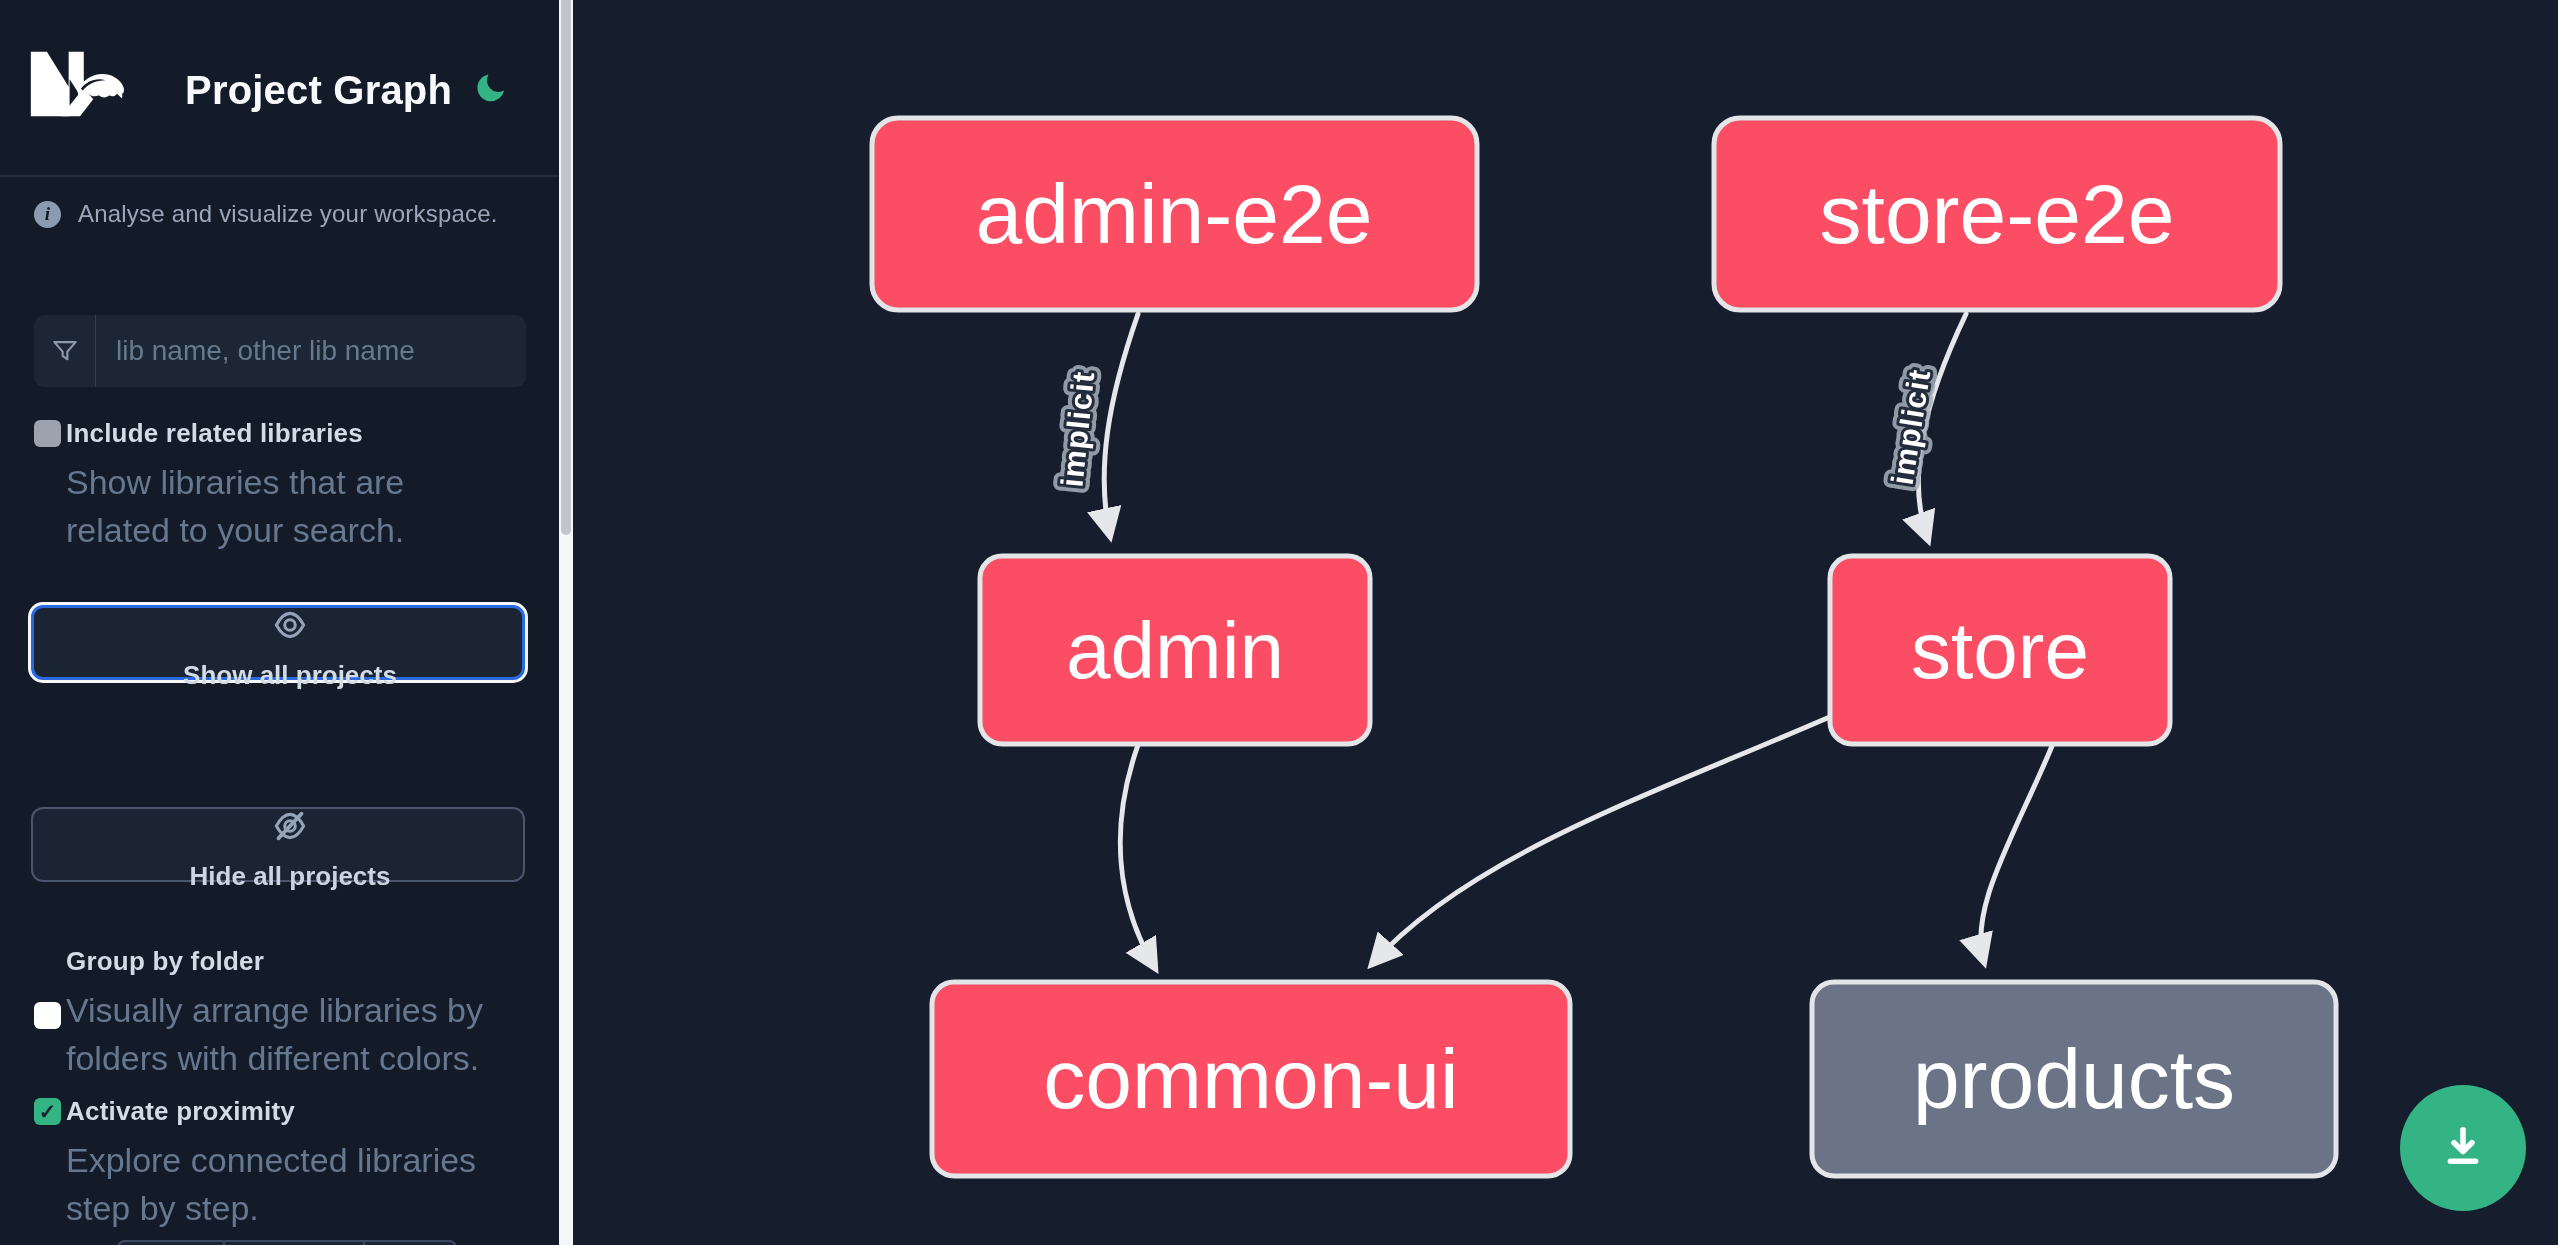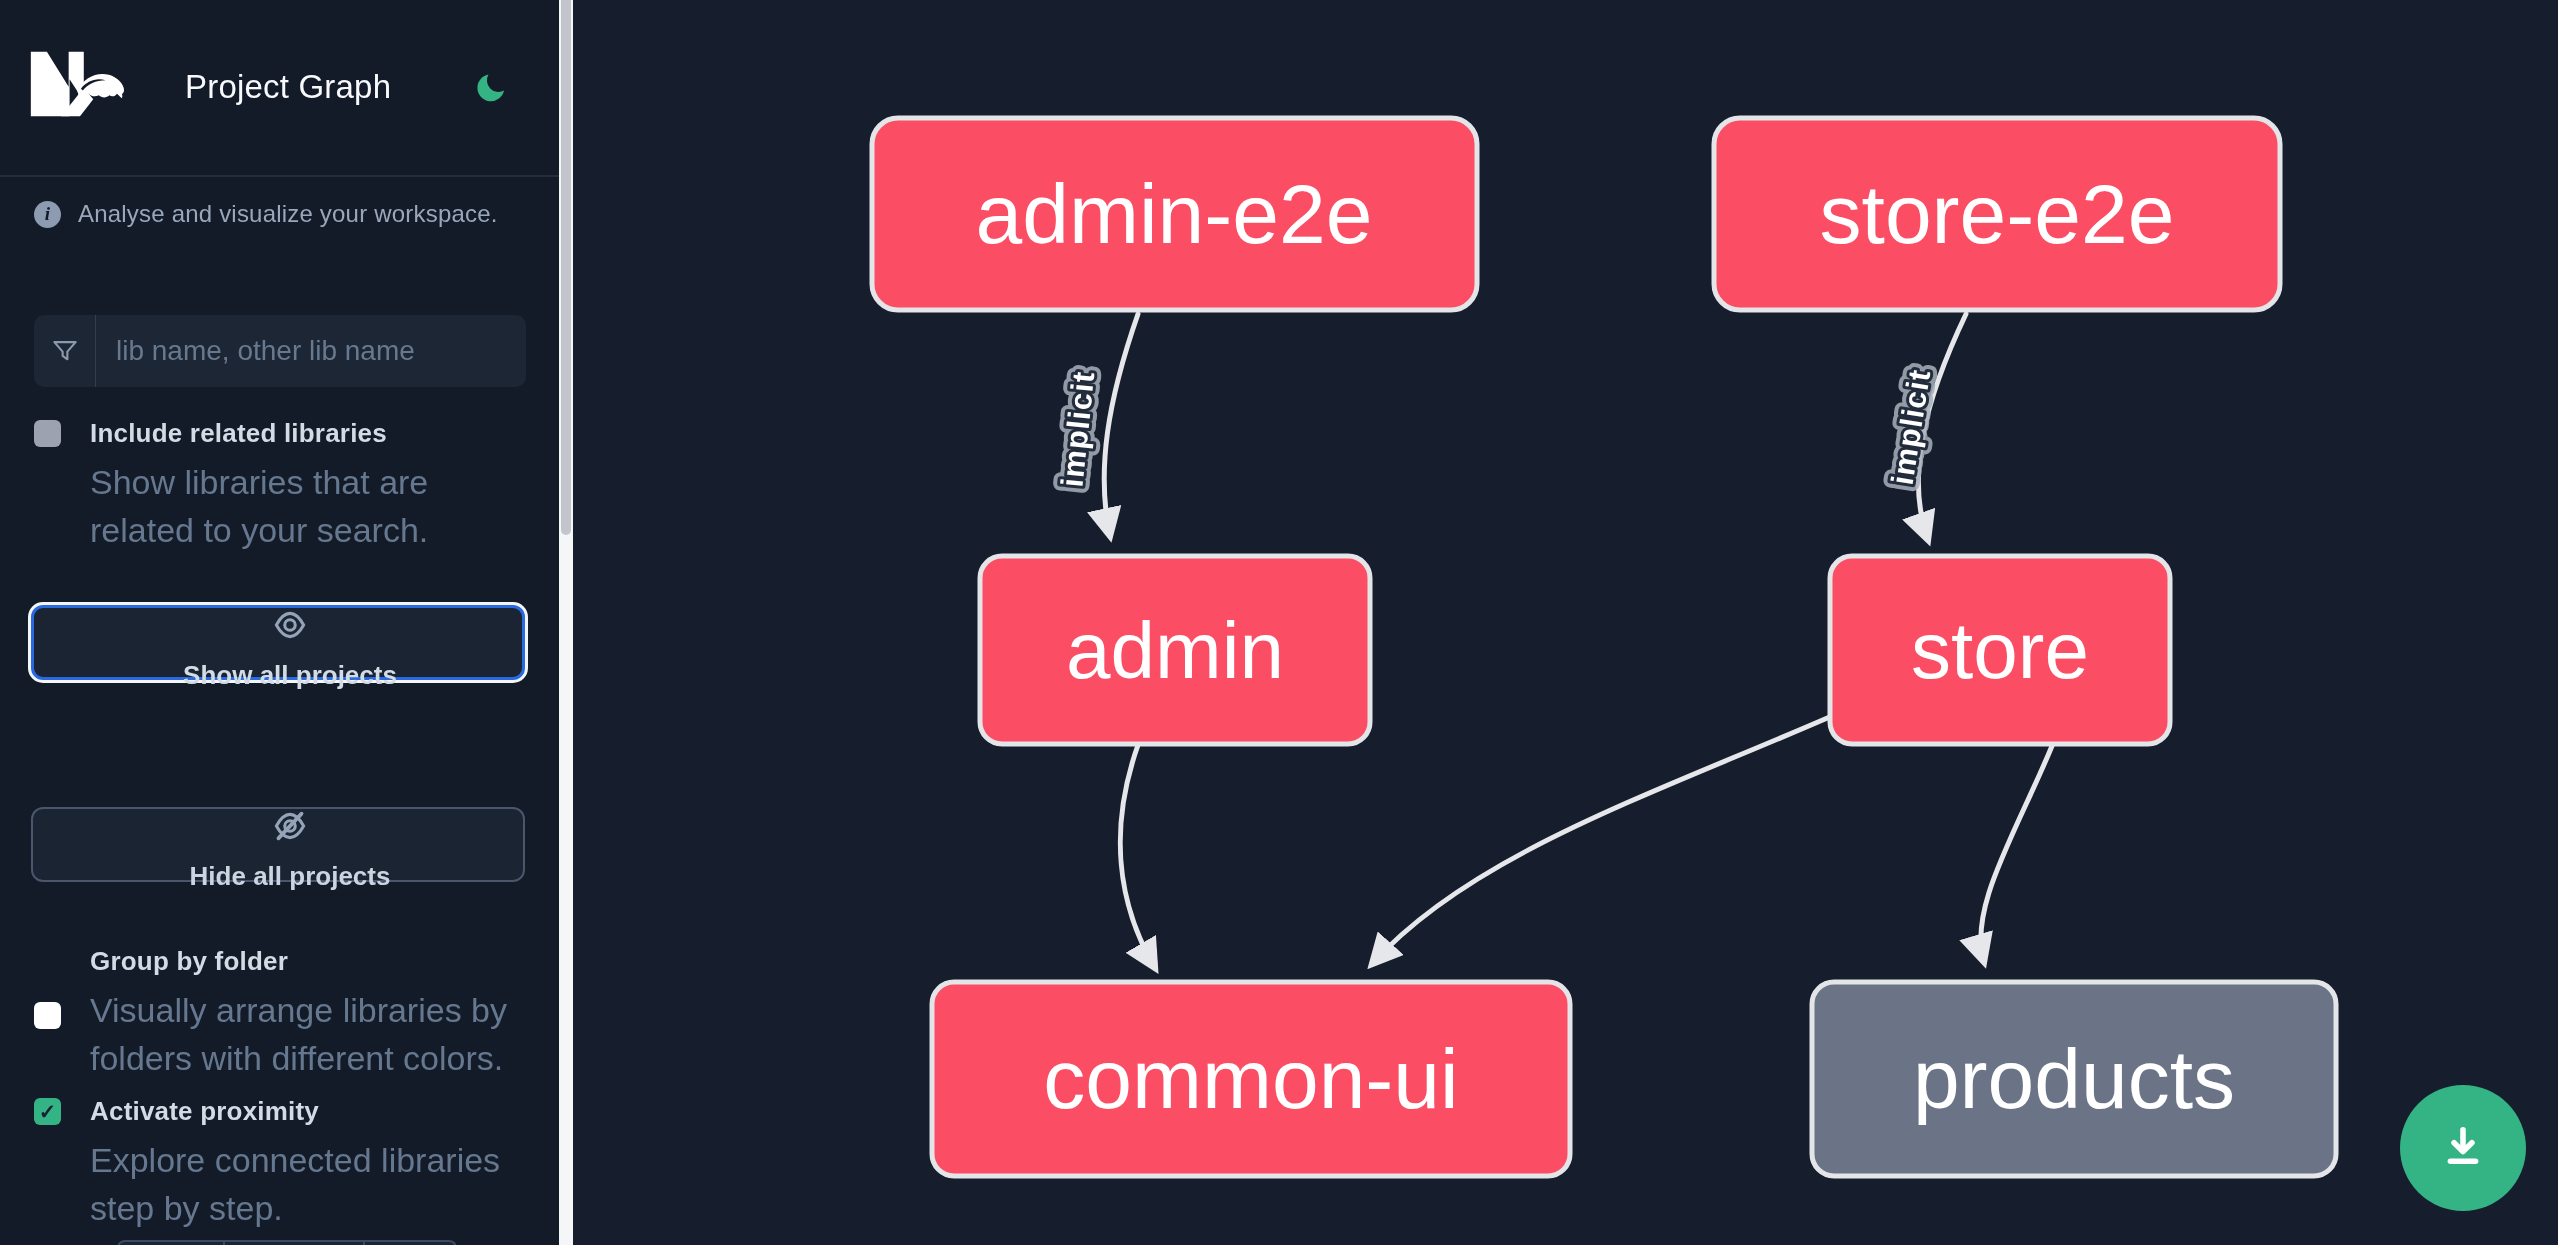--- a/index.html
+++ b/index.html
@@ -8,21 +8,21 @@
     position:relative; width:2558px; height:1245px; overflow:hidden;
     font-family:"Liberation Sans", sans-serif; background:#161d2c;
   }
   
   .sidebar {
     position:absolute; left:0; top:0; width:559px; height:1245px;
     background:#131a28;
   }
   .brand-logo { position:absolute; left:28px; top:48px; width:104px; height:72px; }
   .app-title {
-    position:absolute; left:185px; top:68px; font-size:33px; font-weight:400;
+    position:absolute; left:185px; top:68px; font-size:40px; font-weight:700;
     color:#f7f9fc; letter-spacing:.2px;
   }
   .moon-btn { position:absolute; left:474px; top:70px; width:36px; height:36px;
     background:none; border:none; cursor:pointer; }
   .divider { position:absolute; left:0; top:175px; width:559px; height:2px; background:#232d3f; }
   .tagline-row { position:absolute; left:34px; top:200px; display:flex; align-items:center; gap:17px; }
   .info-icon {
     width:27px; height:27px; border-radius:50%; background:#8d9bb0; color:#131a28;
     font:italic 700 19px "Liberation Serif", serif; display:flex; align-items:center; justify-content:center;
     flex:0 0 auto;
@@ -36,21 +36,21 @@
   .search-icon-cell {
     width:62px; display:flex; align-items:center; justify-content:center;
     border-right:1px solid #323e52; flex:0 0 auto;
   }
   .search-input {
     flex:1; background:transparent; border:none; outline:none;
     font-family:"Liberation Sans", sans-serif; font-size:28px; color:#c5cfdc; padding:0 20px;
   }
   .search-input::placeholder { color:#67798f; opacity:1; }
 
-  .option { position:absolute; left:34px; display:flex; gap:29px; }
+  .option { position:absolute; left:34px; display:flex; gap:5px; }
   .cb { width:27px; height:27px; border-radius:6px; flex:0 0 auto; margin-top:2px;
         display:flex; align-items:center; justify-content:center; }
   .cb-gray  { background:#9ca3af; }
   .cb-white { background:#ffffff; }
   .cb-green { background:#34b485; }
   .cb-check { color:#182232; font-size:21px; font-weight:900; line-height:1; }
   .opt-text { width:450px; }
   .opt-label { font-size:26px; font-weight:700; color:#d3dbe5; letter-spacing:.2px; }
   .opt-desc  { font-size:34px; color:#66788f; line-height:1.42; margin-top:9px; }
 

